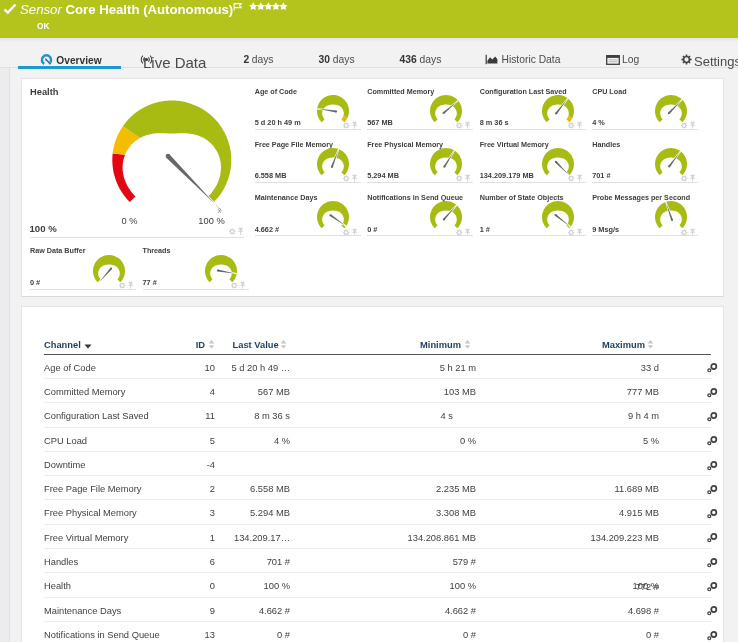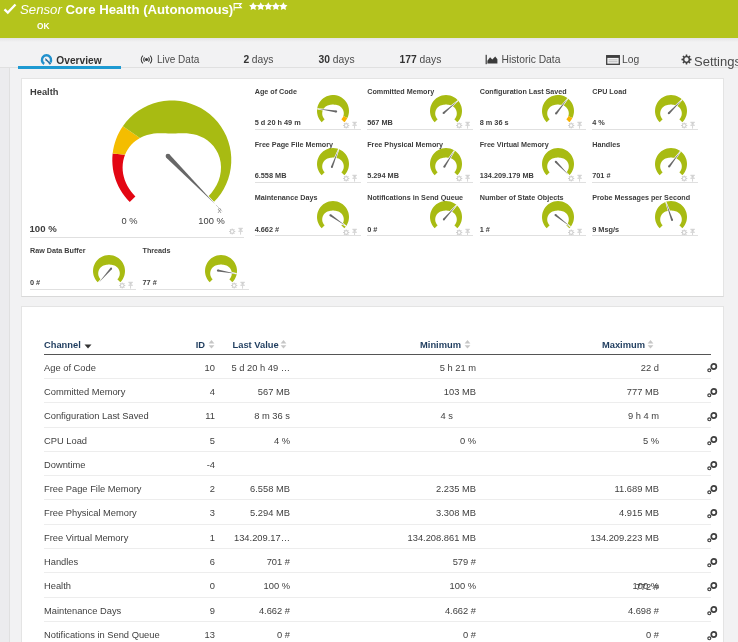--- a/index.html
+++ b/index.html
@@ -31,24 +31,24 @@
 <div class="abs" style="left:18px;top:65.8px;width:102.5px;height:3.1px;background:#1e9ad2"></div>
 <svg class="abs" style="left:39.5px;top:53.5px" width="13" height="12" viewBox="0 0 13 12">
 <path d="M 4.2 9.9 A 4.6 4.6 0 1 1 8.8 9.9" fill="none" stroke="#2191cd" stroke-width="2.5"></path>
 <polygon points="5.1,3.9 6.6,4.9 11.2,9.7 10.1,10.6 5.5,6.2" fill="#2b6d9c" stroke="#fff" stroke-width="0.6" paint-order="stroke"></polygon>
   </svg>
 <div class="abs" style="left:56.3px;top:54.5px;font-size:10.2px;font-weight:600;color:#333">Overview</div>
 <svg class="abs" style="left:139.5px;top:53.5px" width="13" height="11" viewBox="0 0 13 11">
 <circle cx="6.5" cy="5.5" r="1.55" fill="#3a3a3a"></circle>
 <path d="M4.6 3.3 A 3.1 3.1 0 0 0 4.6 7.7 M2.9 1.6 A 5.4 5.4 0 0 0 2.9 9.4 M8.4 3.3 A 3.1 3.1 0 0 1 8.4 7.7 M10.1 1.6 A 5.4 5.4 0 0 1 10.1 9.4" fill="none" stroke="#3a3a3a" stroke-width="1.05"></path>
   </svg>
-<div class="abs" style="left:157px;top:54px;font-size:10px;color:#4a4a4a">Live Data</div>
+<div class="abs" style="left:143px;top:54px;font-size:15px;color:#4a4a4a">Live Data</div>
 <div class="abs" style="left:243.5px;top:54px;font-size:10.3px;color:#4a4a4a"><b style="color:#333;margin-right:2.5px">2</b>days</div>
 <div class="abs" style="left:318.5px;top:54px;font-size:10.3px;color:#4a4a4a"><b style="color:#333">30</b> days</div>
-<div class="abs" style="left:399.5px;top:54px;font-size:10.3px;color:#4a4a4a"><b style="color:#333">177</b> days</div>
+<div class="abs" style="left:399.5px;top:54px;font-size:10.3px;color:#4a4a4a"><b style="color:#333">436</b> days</div>
 <svg class="abs" style="left:484.5px;top:54px" width="13" height="11" viewBox="0 0 13 11">
 <rect x="0.6" y="0.8" width="1.2" height="9.4" fill="#3a3a3a"></rect>
 <polygon points="2.4,9.6 2.4,6.8 5.1,3.3 7.3,5.6 10.2,2.6 12.4,5.3 12.4,9.6" fill="#3a3a3a"></polygon>
   </svg>
 <div class="abs" style="left:501.5px;top:54px;font-size:10.3px;color:#4a4a4a">Historic Data</div>
 <svg class="abs" style="left:606px;top:54.5px" width="14" height="10" viewBox="0 0 14 10">
 <rect x="0.7" y="0.7" width="12.6" height="8.6" fill="none" stroke="#3e3e3e" stroke-width="1.3"></rect>
 <rect x="0.7" y="0.7" width="12.6" height="2.2" fill="#3e3e3e"></rect>
 <rect x="2.5" y="4.4" width="9" height="0.9" fill="#b5b5b5"></rect>
 <rect x="2.5" y="6.3" width="9" height="0.9" fill="#b5b5b5"></rect>
@@ -360,21 +360,21 @@
 <div class="abs th tr" style="left:545px;top:339.5px;width:100px">Maximum</div>
 <svg style="position:absolute;left:647px;top:339.5px" width="7" height="9" viewBox="0 0 7 9">
     <polygon points="3.5,0 0.6,3.4 6.4,3.4" fill="#c6c6c6"></polygon>
     <polygon points="0.6,5.2 6.4,5.2 3.5,8.6" fill="#c6c6c6"></polygon>
   </svg>
 <div class="abs" style="left:44px;top:353.6px;width:667px;height:1px;background:#555"></div>
 <div class="abs td" style="left:44px;top:362.6px">Age of Code</div>
 <div class="abs td tr" style="left:165px;top:362.6px;width:50px">10</div>
 <div class="abs td tr" style="left:210px;top:362.6px;width:80px">5 d 20 h 49 …</div>
 <div class="abs td tr" style="left:386px;top:362.6px;width:90px">5 h 21 m</div>
-<div class="abs td tr" style="left:569px;top:362.6px;width:90px">22 d</div>
+<div class="abs td tr" style="left:569px;top:362.6px;width:90px">33 d</div>
 <svg style="position:absolute;left:704.5px;top:363.3px" width="13" height="11" viewBox="0 0 13 11">
     <circle cx="8.8" cy="3.5" r="2.55" fill="none" stroke="#3f3f3f" stroke-width="1.7"></circle>
     <circle cx="4.3" cy="7.3" r="1.45" fill="none" stroke="#3f3f3f" stroke-width="1.2"></circle>
   </svg>
 <div class="abs" style="left:44px;top:377.9px;width:667px;height:1px;background:#ededed"></div>
 <div class="abs td" style="left:44px;top:386.9px">Committed Memory</div>
 <div class="abs td tr" style="left:165px;top:386.9px;width:50px">4</div>
 <div class="abs td tr" style="left:210px;top:386.9px;width:80px">567 MB</div>
 <div class="abs td tr" style="left:386px;top:386.9px;width:90px">103 MB</div>
 <div class="abs td tr" style="left:569px;top:386.9px;width:90px">777 MB</div>

